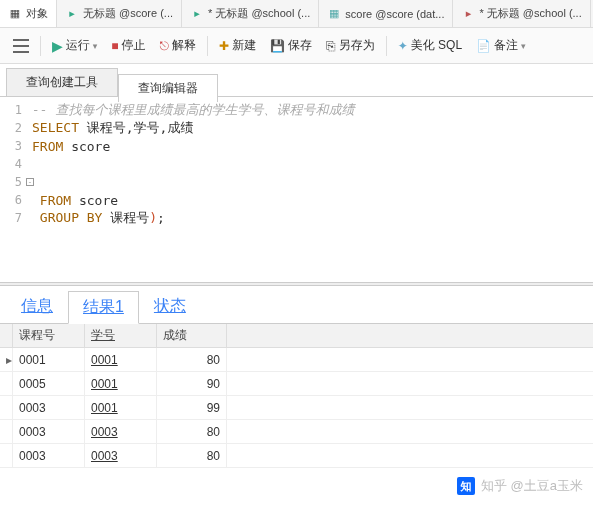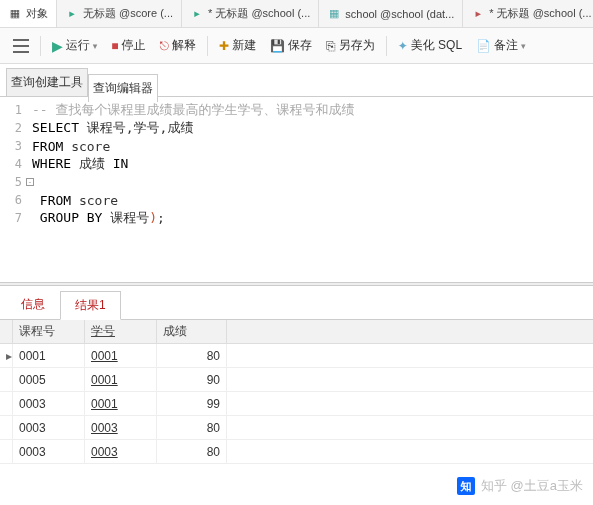--- a/index.html
+++ b/index.html
@@ -7,34 +7,34 @@
 .top-tabs { display: flex; align-items: center; height: 28px; border-bottom: 1px solid #ddd; background: #f5f5f5; overflow: hidden; }
 .top-tab { display: flex; align-items: center; gap: 4px; padding: 0 8px; height: 100%; border-right: 1px solid #ddd; white-space: nowrap; font-size: 11px; color: #444; cursor: pointer; }
 .top-tab.first { background: #fff; }
 .tab-icon { width: 14px; height: 14px; display: inline-flex; align-items: center; justify-content: center; }
 .toolbar { display: flex; align-items: center; height: 36px; padding: 0 8px; gap: 4px; border-bottom: 1px solid #ddd; background: #fafafa; overflow: hidden; }
 .tb-btn { display: flex; align-items: center; gap: 3px; padding: 2px 5px; font-size: 12px; color: #333; cursor: pointer; white-space: nowrap; }
 .tb-sep { width: 1px; height: 20px; background: #ddd; margin: 0 2px; }
 .hamburger { width: 16px; height: 14px; display: flex; flex-direction: column; justify-content: space-between; }
 .hamburger span { height: 2px; background: #666; }
 .sub-tabs { display: flex; padding: 4px 6px 0; gap: 0; background: #fff; }
-.sub-tab { padding: 5px 4px; border: 1px solid #ccc; border-bottom: none; background: #f0f0f0; font-size: 12px; cursor: pointer; }
+.sub-tab { padding: 5px 19px; border: 1px solid #ccc; border-bottom: none; background: #f0f0f0; font-size: 12px; cursor: pointer; }
 .sub-tab.active { background: #fff; position: relative; top: 6px; }
 .editor { border-top: 1px solid #ccc; height: 186px; font-family: Consolas, monospace; font-size: 13px; padding: 4px 0; overflow: hidden; }
 .line { display: flex; align-items: center; height: 18px; }
 .gutter { width: 32px; text-align: right; color: #aaa; padding-right: 10px; user-select: none; font-size: 12px; position: relative; }
 .fold { position: absolute; right: -2px; top: 3px; width: 8px; height: 8px; border: 1px solid #999; font-size: 8px; line-height: 7px; text-align: center; background: #fff; }
 .code { white-space: pre; }
-.comment { color: #aaa; }
-.keyword { color: #000000; }
+.comment { color: #aaa; font-style: italic; }
+.keyword { color: #a16207; }
 .func { color: #b05a00; }
 .paren { color: #c94e2a; }
 .splitter { height: 4px; background: #eee; border-top: 1px solid #ccc; border-bottom: 1px solid #ccc; cursor: row-resize; }
 .result-tabs { display: flex; padding: 4px 6px 0; }
-.result-tab { padding: 5px 14px; border: 1px solid transparent; font-size: 12px; cursor: pointer; color: #b91c1c; }
+.result-tab { padding: 5px 14px; border: 1px solid transparent; font-size: 16px; cursor: pointer; color: #3b82f6; text-decoration: underline; }
 .result-tab.active { border: 1px solid #ccc; border-bottom-color: #fff; background: #fff; position: relative; top: 1px; }
 .grid { border-top: 1px solid #ccc; }
 .grid-head, .grid-row { display: flex; height: 24px; align-items: center; }
 .grid-head { background: #f2f2f2; border-bottom: 1px solid #ddd; }
 .grid-row { border-bottom: 1px solid #eee; }
 .gcell { padding: 0 6px; font-size: 12px; border-right: 1px solid #eee; height: 100%; display: flex; align-items: center; }
 .gcell.h { color: #444; border-right: 1px solid #ddd; }
 .gcell.num { justify-content: flex-end; }
 .rowmark { width: 10px; text-align: center; color: #666; }
 .c1 { width: 72px; }
@@ -54,21 +54,21 @@
   <div class="top-tab">
     <span class="tab-icon" style="color:#3a8">▸</span>
     <span>无标题 @score (...</span>
   </div>
   <div class="top-tab">
     <span class="tab-icon" style="color:#3a8">▸</span>
     <span>* 无标题 @school (...</span>
   </div>
   <div class="top-tab">
     <span class="tab-icon" style="color:#5aa">▦</span>
-    <span>school @school (dat...</span>
+    <span>score @score (dat...</span>
   </div>
   <div class="top-tab">
     <span class="tab-icon" style="color:#b55">▸</span>
     <span>* 无标题 @school (...</span>
   </div>
 </div>
 
 <div class="toolbar">
   <div class="tb-btn">
     <span class="hamburger">
@@ -129,40 +129,40 @@
   <div class="line">
       <div class="gutter">2</div>
       <div class="code"><span class="keyword">SELECT</span><span> 课程号,学号,成绩</span></div>
     </div>
   <div class="line">
       <div class="gutter">3</div>
       <div class="code"><span class="keyword">FROM</span><span> score</span></div>
     </div>
   <div class="line">
       <div class="gutter">4</div>
-      <div class="code"><span class="keyword">WHERE</span><span> 成绩 </span><span class="keyword">IN</span></div>
     </div>
   <div class="line">
       <div class="gutter">5<span class="fold">-</span></div>
     </div>
   <div class="line">
       <div class="gutter">6</div>
       <div class="code"> <span class="keyword">FROM</span><span> score</span></div>
     </div>
   <div class="line">
       <div class="gutter">7</div>
       <div class="code"> <span class="keyword">GROUP BY</span><span> 课程号</span><span class="paren">)</span><span>;</span></div>
     </div>
 </div>
 
 <div class="splitter"></div>
 
 <div class="result-tabs">
   <div class="result-tab">信息</div>
   <div class="result-tab active">结果1</div>
+  <div class="result-tab">状态</div>
 </div>
 
 <div class="grid">
   <div class="grid-head">
     <div class="gcell h rowmark"></div>
     <div class="gcell h c1">课程号</div>
     <div class="gcell h c2">学号</div>
     <div class="gcell h c3">成绩</div>
   </div>
   <div id="grid-body">

